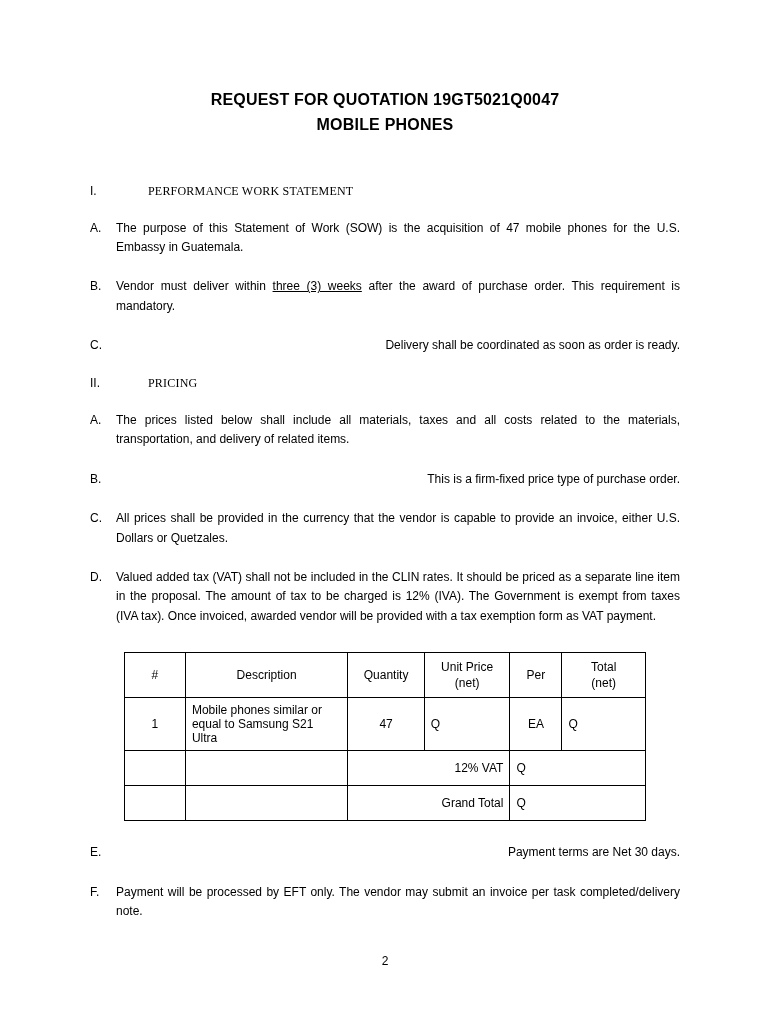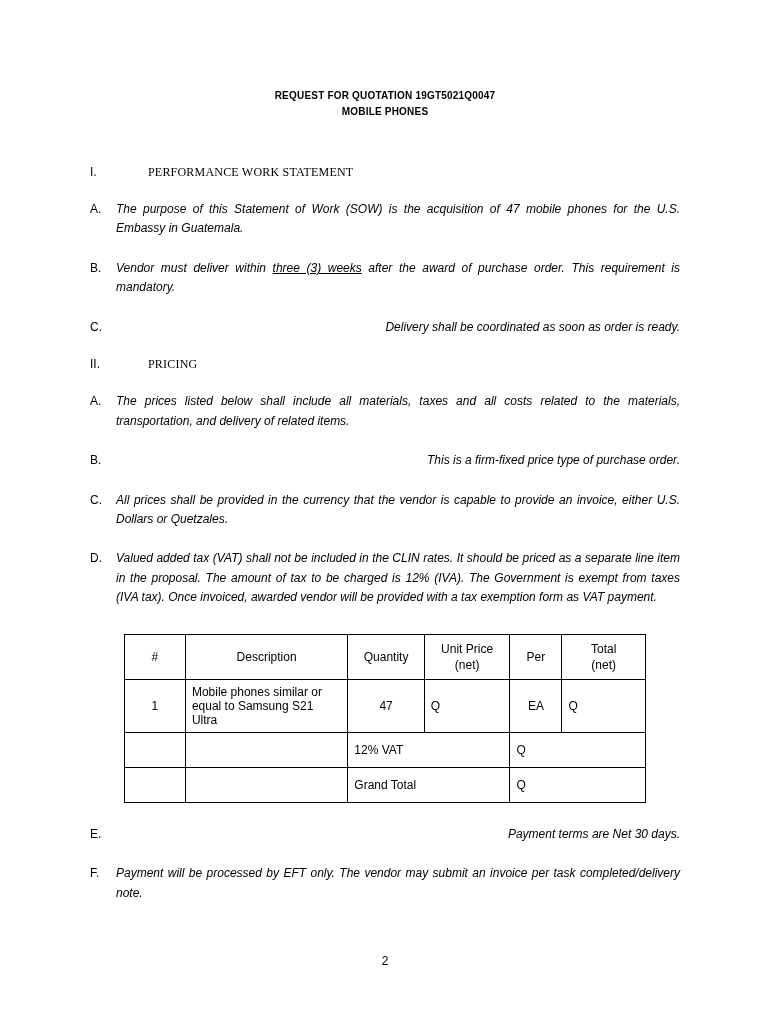--- a/index.html
+++ b/index.html
@@ -18,21 +18,21 @@
   .page {
     position: relative;
     width: 770px;
     height: 1024px;
     box-sizing: border-box;
     padding: 88px 90px 0 90px;
   }
   .doc-title {
     text-align: center;
     font-weight: bold;
-    font-size: 10px;
+    font-size: 16px;
     letter-spacing: 0.2px;
     line-height: 1.55;
   }
   .doc-title div {
     white-space: nowrap;
   }
   .section-head {
     margin-top: 46px;
     font-size: 12px;
     display: flex;
@@ -51,21 +51,20 @@
     font-size: 12px;
     line-height: 1.62;
   }
   .item .letter {
     width: 26px;
     flex: 0 0 26px;
   }
   .item .body {
     flex: 1 1 auto;
     text-align: justify;
-    font-style: italic;
   }
   .item .body.nojust {
     text-align: right;
   }
   u.under {
     text-decoration: underline;
   }
   table.quote {
     border-collapse: collapse;
     margin: 26px 0 0 34px;
@@ -81,21 +80,21 @@
   .c-num { width: 62px; text-align: center; }
   .c-desc { width: 180px; }
   .c-qty { width: 70px; text-align: center; }
   .c-unit { width: 88px; }
   .c-per { width: 46px; }
   .c-total { width: 86px; }
   th.hdr { text-align: center; line-height: 1.35; height: 36px; }
   td.rowcell { height: 44px; margin-left: 16px; }
   td.center { text-align: center; }
   td.blankwide { height: 26px; }
-  td.spanlabel { text-align: left; }
+  td.spanlabel { text-align: right; }
   .page-number {
     position: absolute;
     bottom: 56px;
     left: 0;
     width: 770px;
     text-align: center;
     font-size: 12px;
   }
 </style>
 </head>

